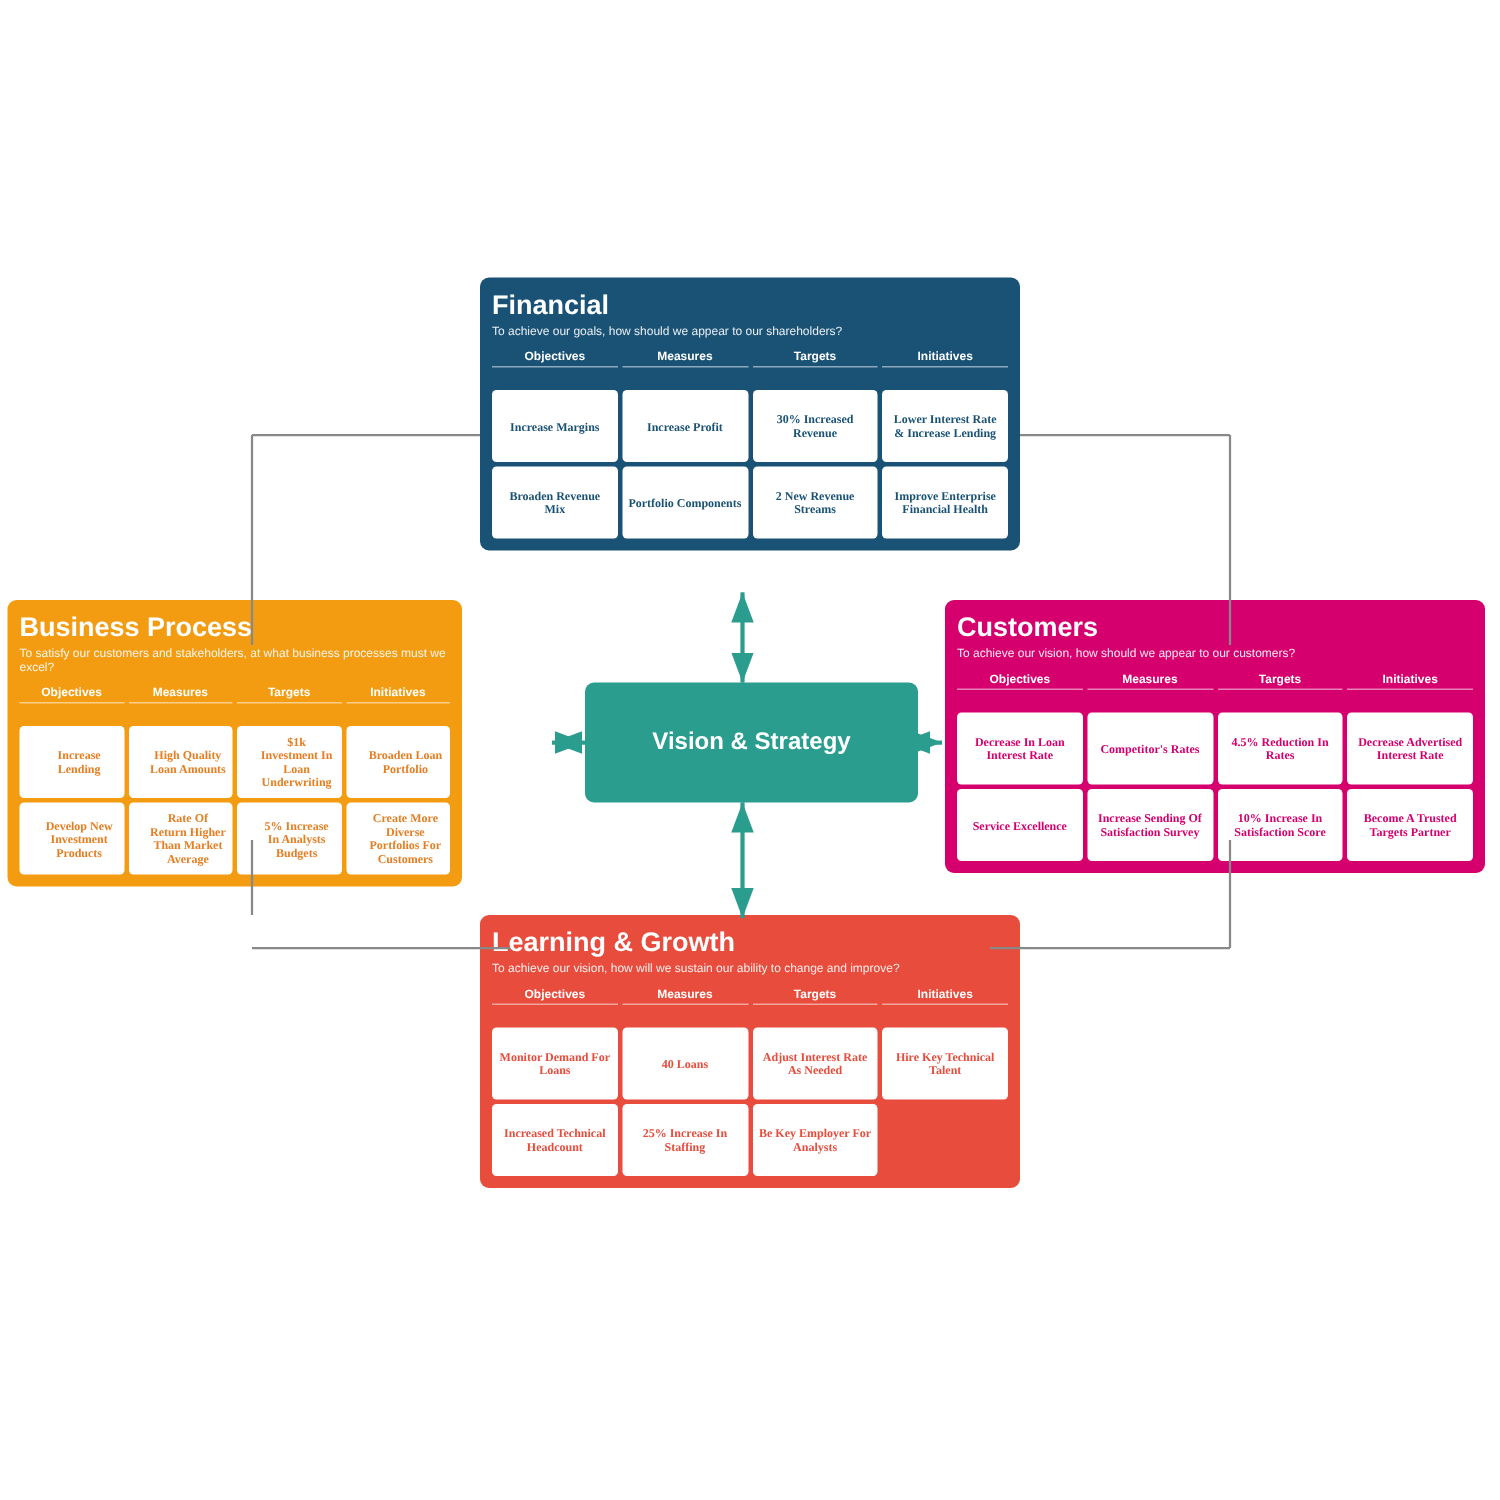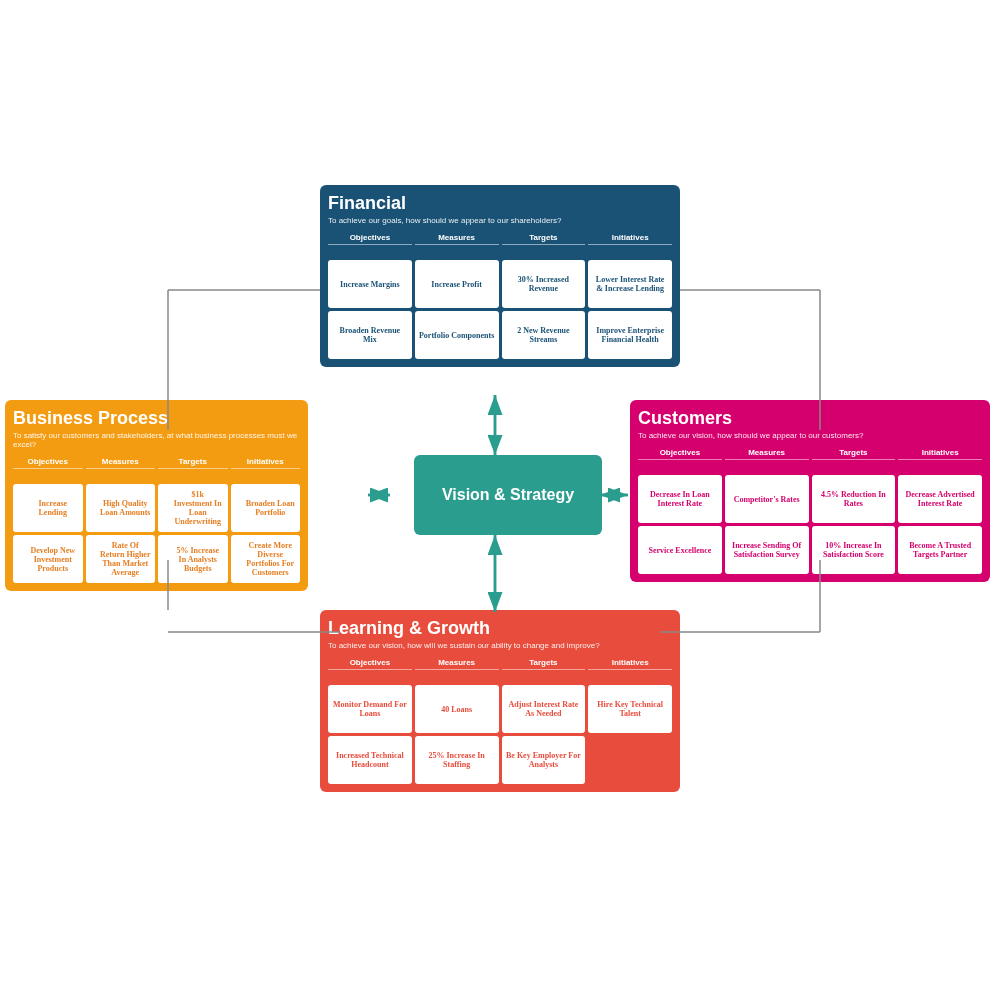--- a/index.html
+++ b/index.html
@@ -16,33 +16,32 @@
       height: 1000px;
       position: relative;
       background: white;
     }
 
     
     .vision-box {
       position: absolute;
       left: 390px;
       top: 455px;
-      width: 188px;
+      width: 222px;
       height: 80px;
       background: #2a9d8f;
       border-radius: 6px;
       display: flex;
       align-items: center;
       justify-content: center;
       text-align: center;
       color: white;
       font-weight: bold;
       font-size: 16px;
       z-index: 10;
-      margin-left: 24px;
     }
 
     
     .arrows-svg {
       position: absolute;
       top: 0; left: 0;
       width: 1000px;
       height: 1000px;
       pointer-events: none;
       z-index: 5;

